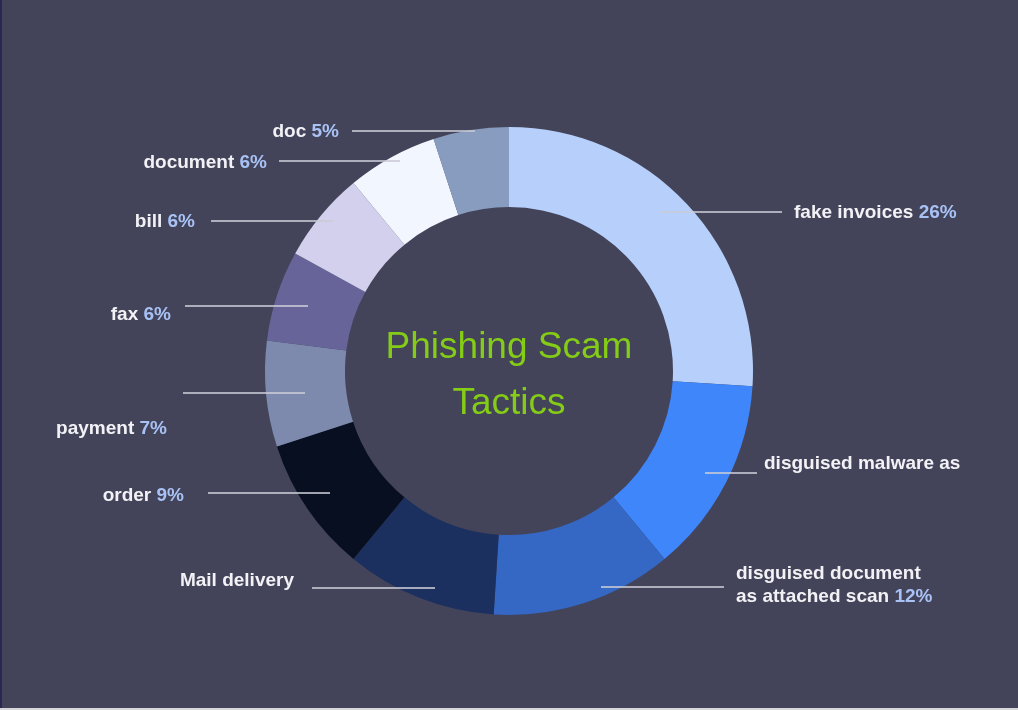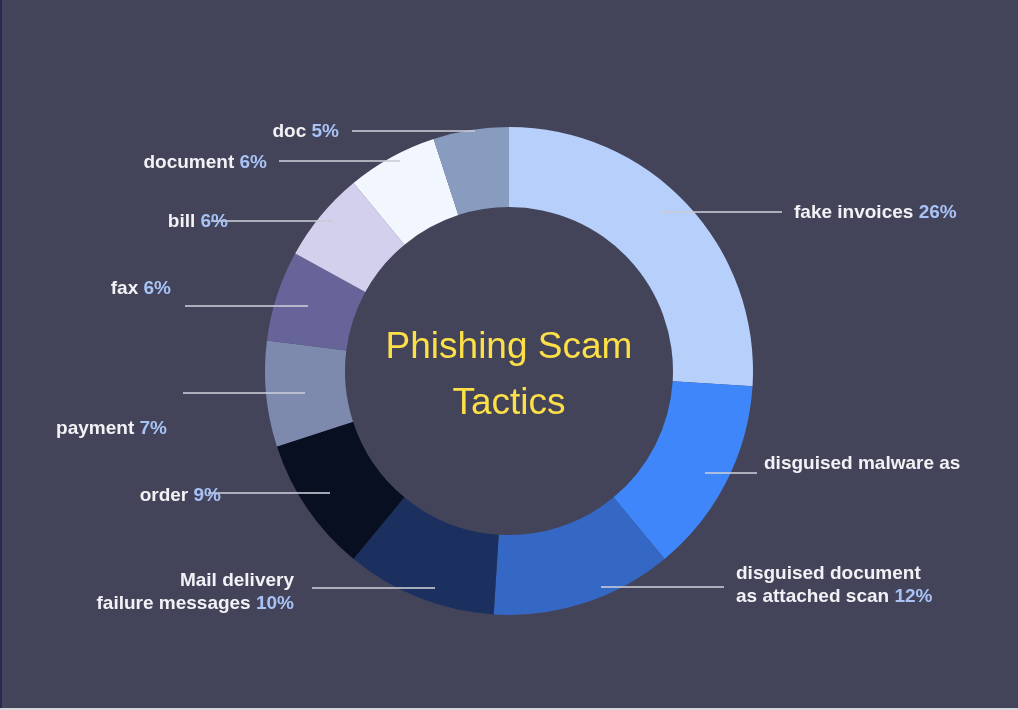--- a/index.html
+++ b/index.html
@@ -18,21 +18,21 @@
   .bottom-line { position: absolute; left: 0; bottom: 0; width: 1018px; height: 2px; background: #d8d8dc; }
   svg.chart { position: absolute; left: 0; top: 0; }
   .label {
     position: absolute; color: #f2f2f6; font-weight: bold; font-size: 19px;
     line-height: 23px; white-space: nowrap;
   }
   .label .pct { color: #a9c2f5; }
   .label.right-align { text-align: right; }
   .center-title {
     position: absolute; left: 339px; top: 318px; width: 340px;
-    text-align: center; color: #fde047; font-size: 37px; line-height: 56px;
+    text-align: center; color: #84cc16; font-size: 37px; line-height: 56px;
     font-weight: normal;
   }
 </style>
 </head>
 <body>
 
 <div class="frame"></div>
 
 <svg class="chart" width="1018" height="710">
   <g id="slices">
@@ -76,40 +76,38 @@
 </div>
 
 <div class="label" style="left:736px; top:561px;">
   <div>disguised document</div>
   <div><span>as attached scan</span>
   <span class="pct">12%</span></div>
 </div>
 
 <div class="label right-align" style="right:724px; top:568px;">
   <div>Mail delivery</div>
-  <div><span>failure messages</span>
-  <span class="pct">10%</span></div>
 </div>
 
-<div class="label right-align" style="right:797px; top:483px;">
+<div class="label right-align" style="right:834px; top:483px;">
   <span>order</span>
   <span class="pct">9%</span>
 </div>
 
 <div class="label right-align" style="right:851px; top:379px;margin-top:37px;">
   <span>payment</span>
   <span class="pct">7%</span>
 </div>
 
-<div class="label right-align" style="right:847px; top:276px;">
+<div class="label right-align" style="right:847px; top:302px;">
   <span>fax</span>
   <span class="pct">6%</span>
 </div>
 
-<div class="label right-align" style="right:790px; top:209px;">
+<div class="label right-align" style="right:823px; top:209px;">
   <span>bill</span>
   <span class="pct">6%</span>
 </div>
 
 <div class="label right-align" style="right:751px; top:150px;">
   <span>document</span>
   <span class="pct">6%</span>
 </div>
 
 <div class="label right-align" style="right:679px; top:119px;">

